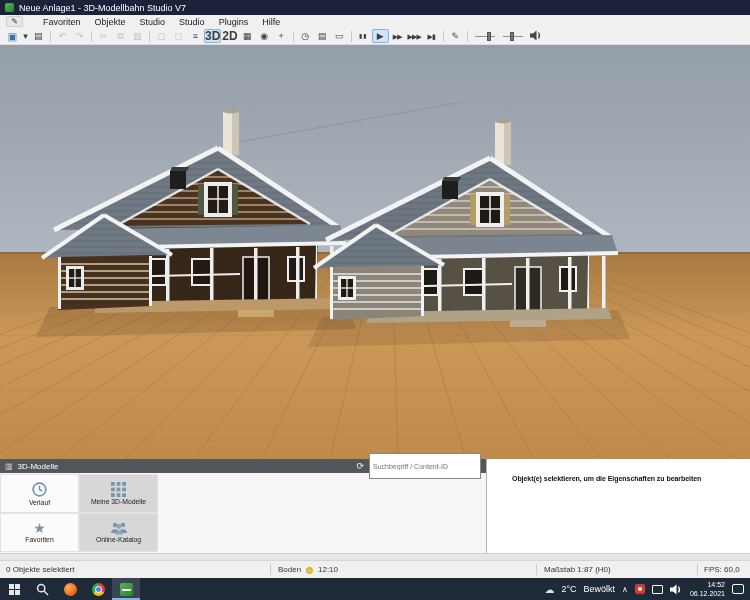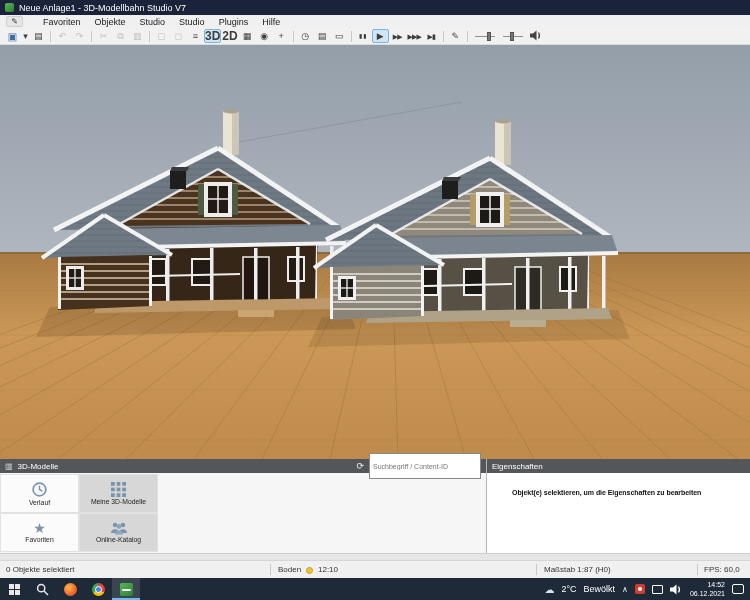--- a/index.html
+++ b/index.html
@@ -324,23 +324,20 @@
         <path d="M9 12c0-2.3 1.8-3.8 4-3.8s4 1.5 4 3.8z" fill="#7a94ac"></path>
         <circle cx="9" cy="5.5" r="2.4" fill="#8fa6bb"></circle>
         <path d="M5 13.5c0-2.5 1.9-4 4-4s4 1.5 4 4z" fill="#8fa6bb"></path>
       </svg>
       <span>Online-Katalog</span>
     </div>
   </div>
 </div>
 
 <div class="panel-right">
-  <div class="phead">
-    <span>Eigenschaften</span>
-  </div>
   <div class="pbody-right">
     <div class="propmsg">Objekt(e) selektieren, um die Eigenschaften zu bearbeiten</div>
   </div>
 </div>
 
 <div class="bottomstrip"></div>
 
 <div class="statusbar">
   <span class="st" style="left:6px">0 Objekte selektiert</span>
   <span class="ss-sep" style="left:270px"></span>

